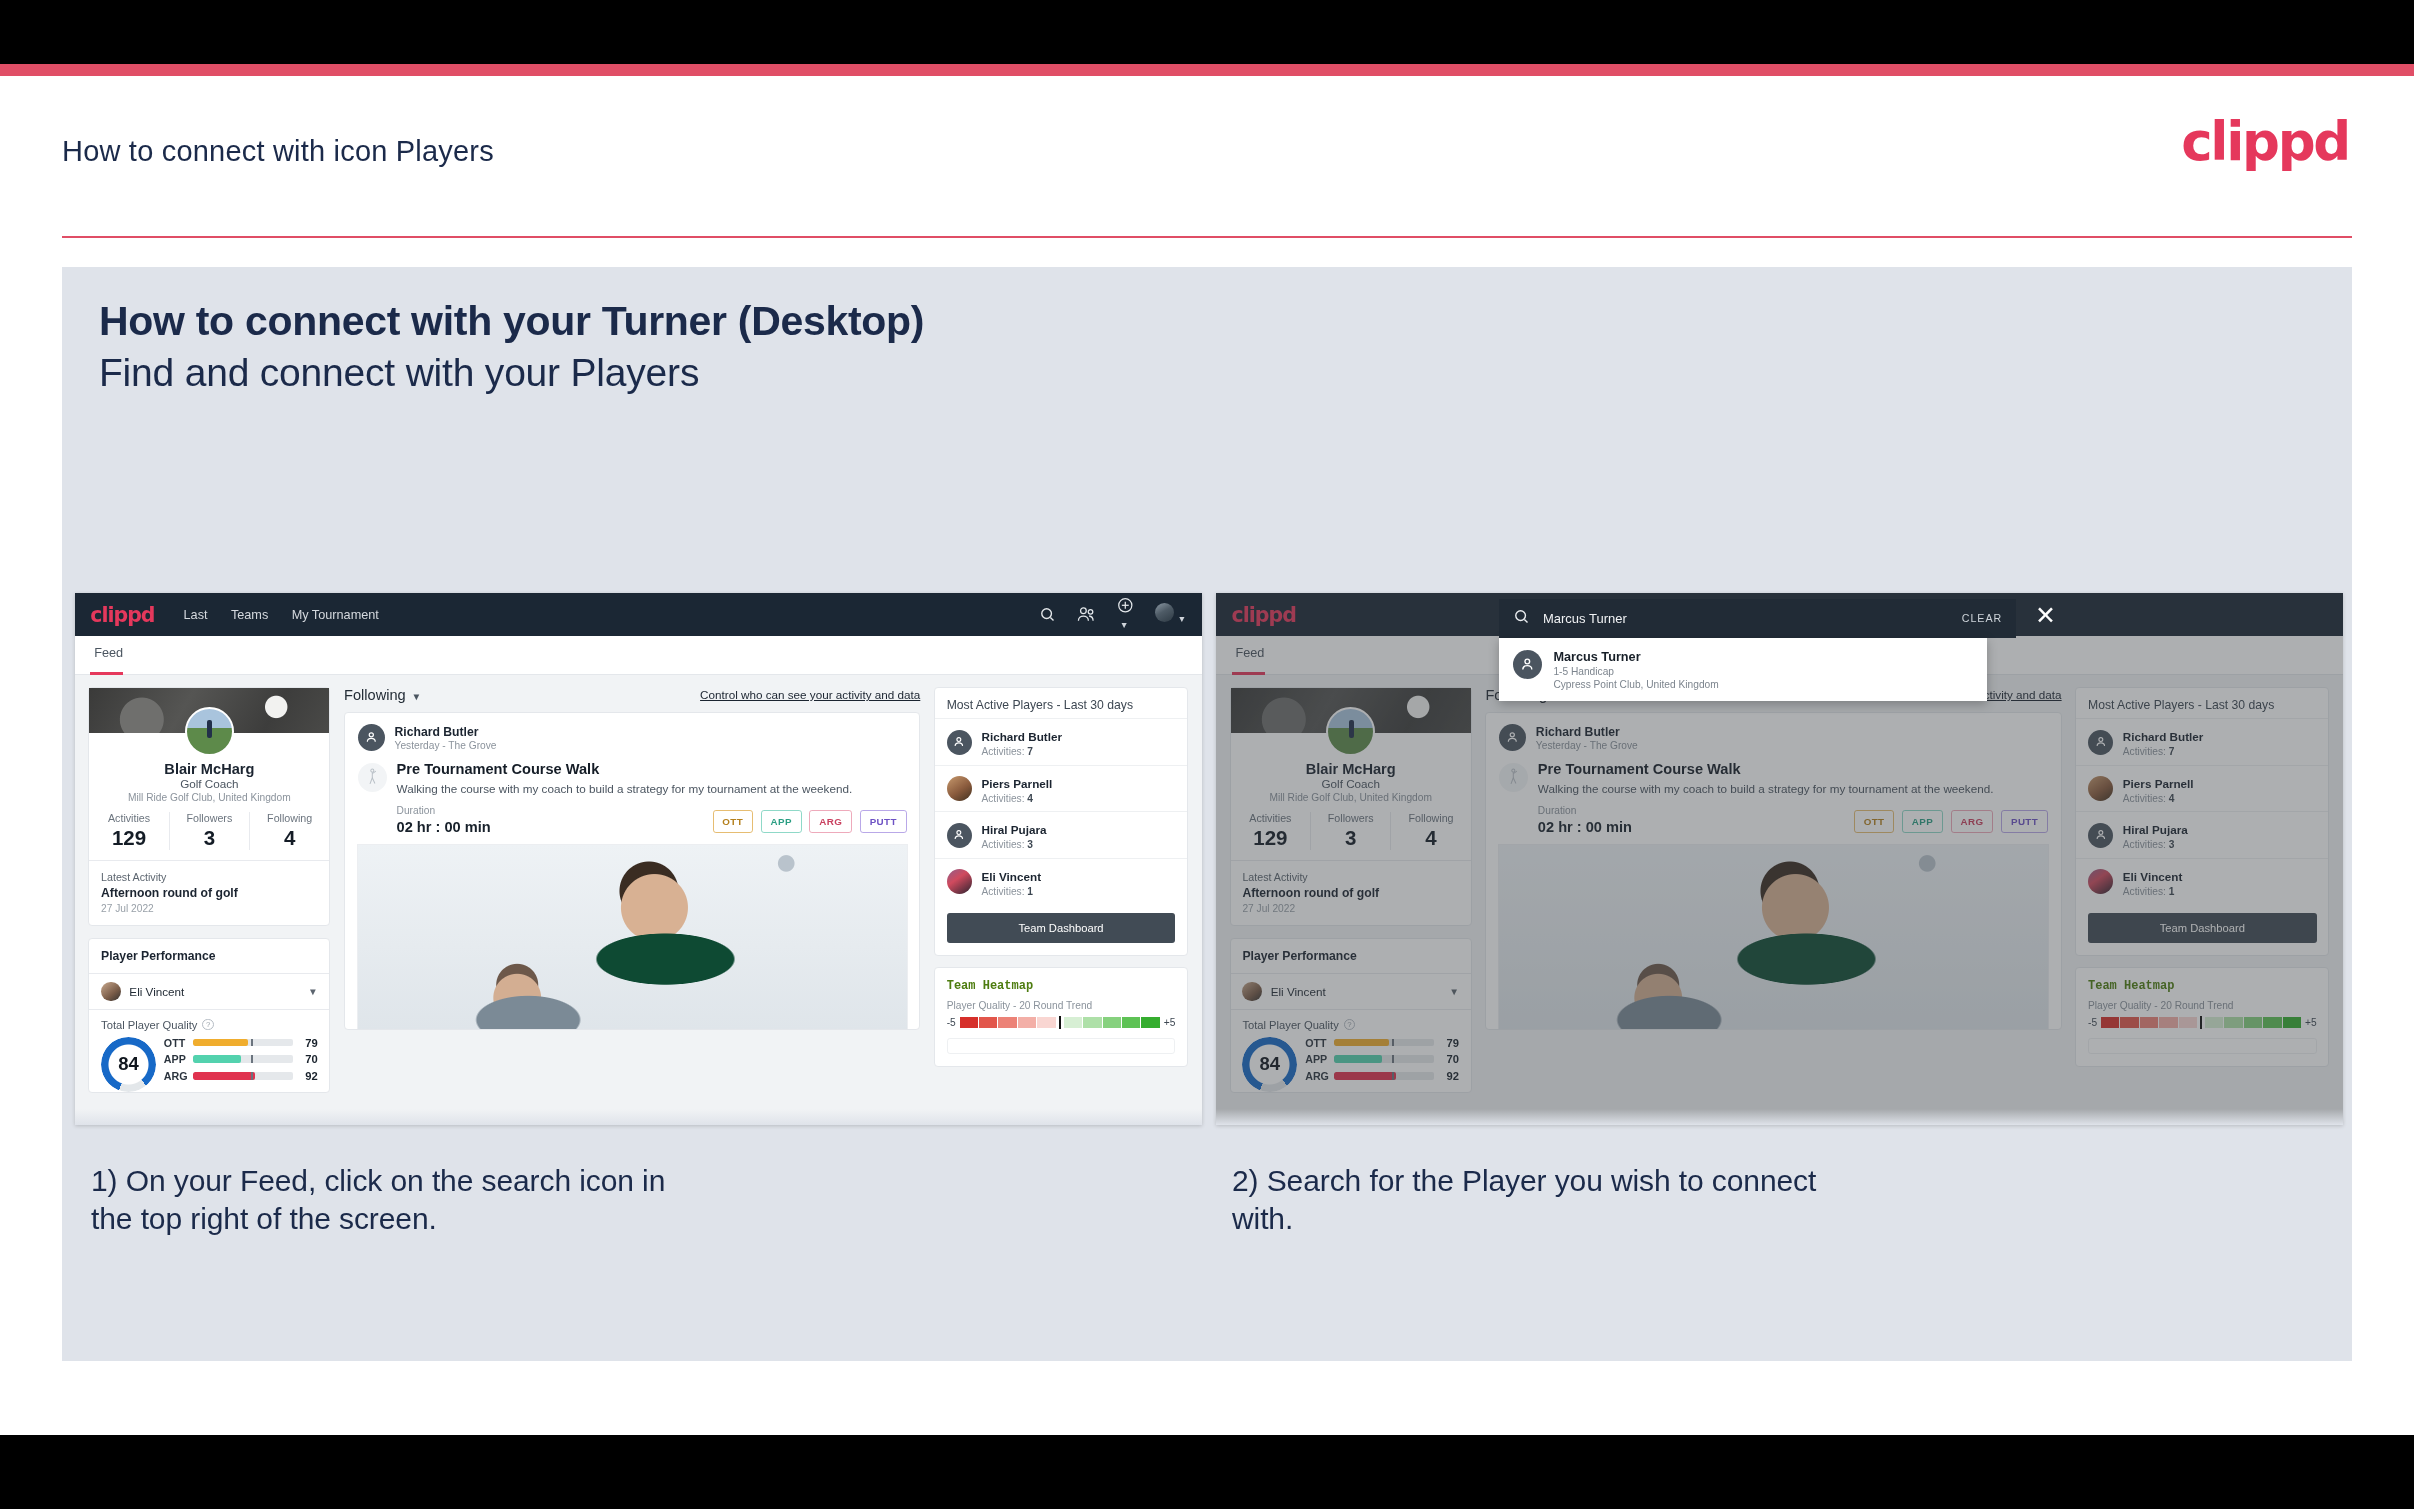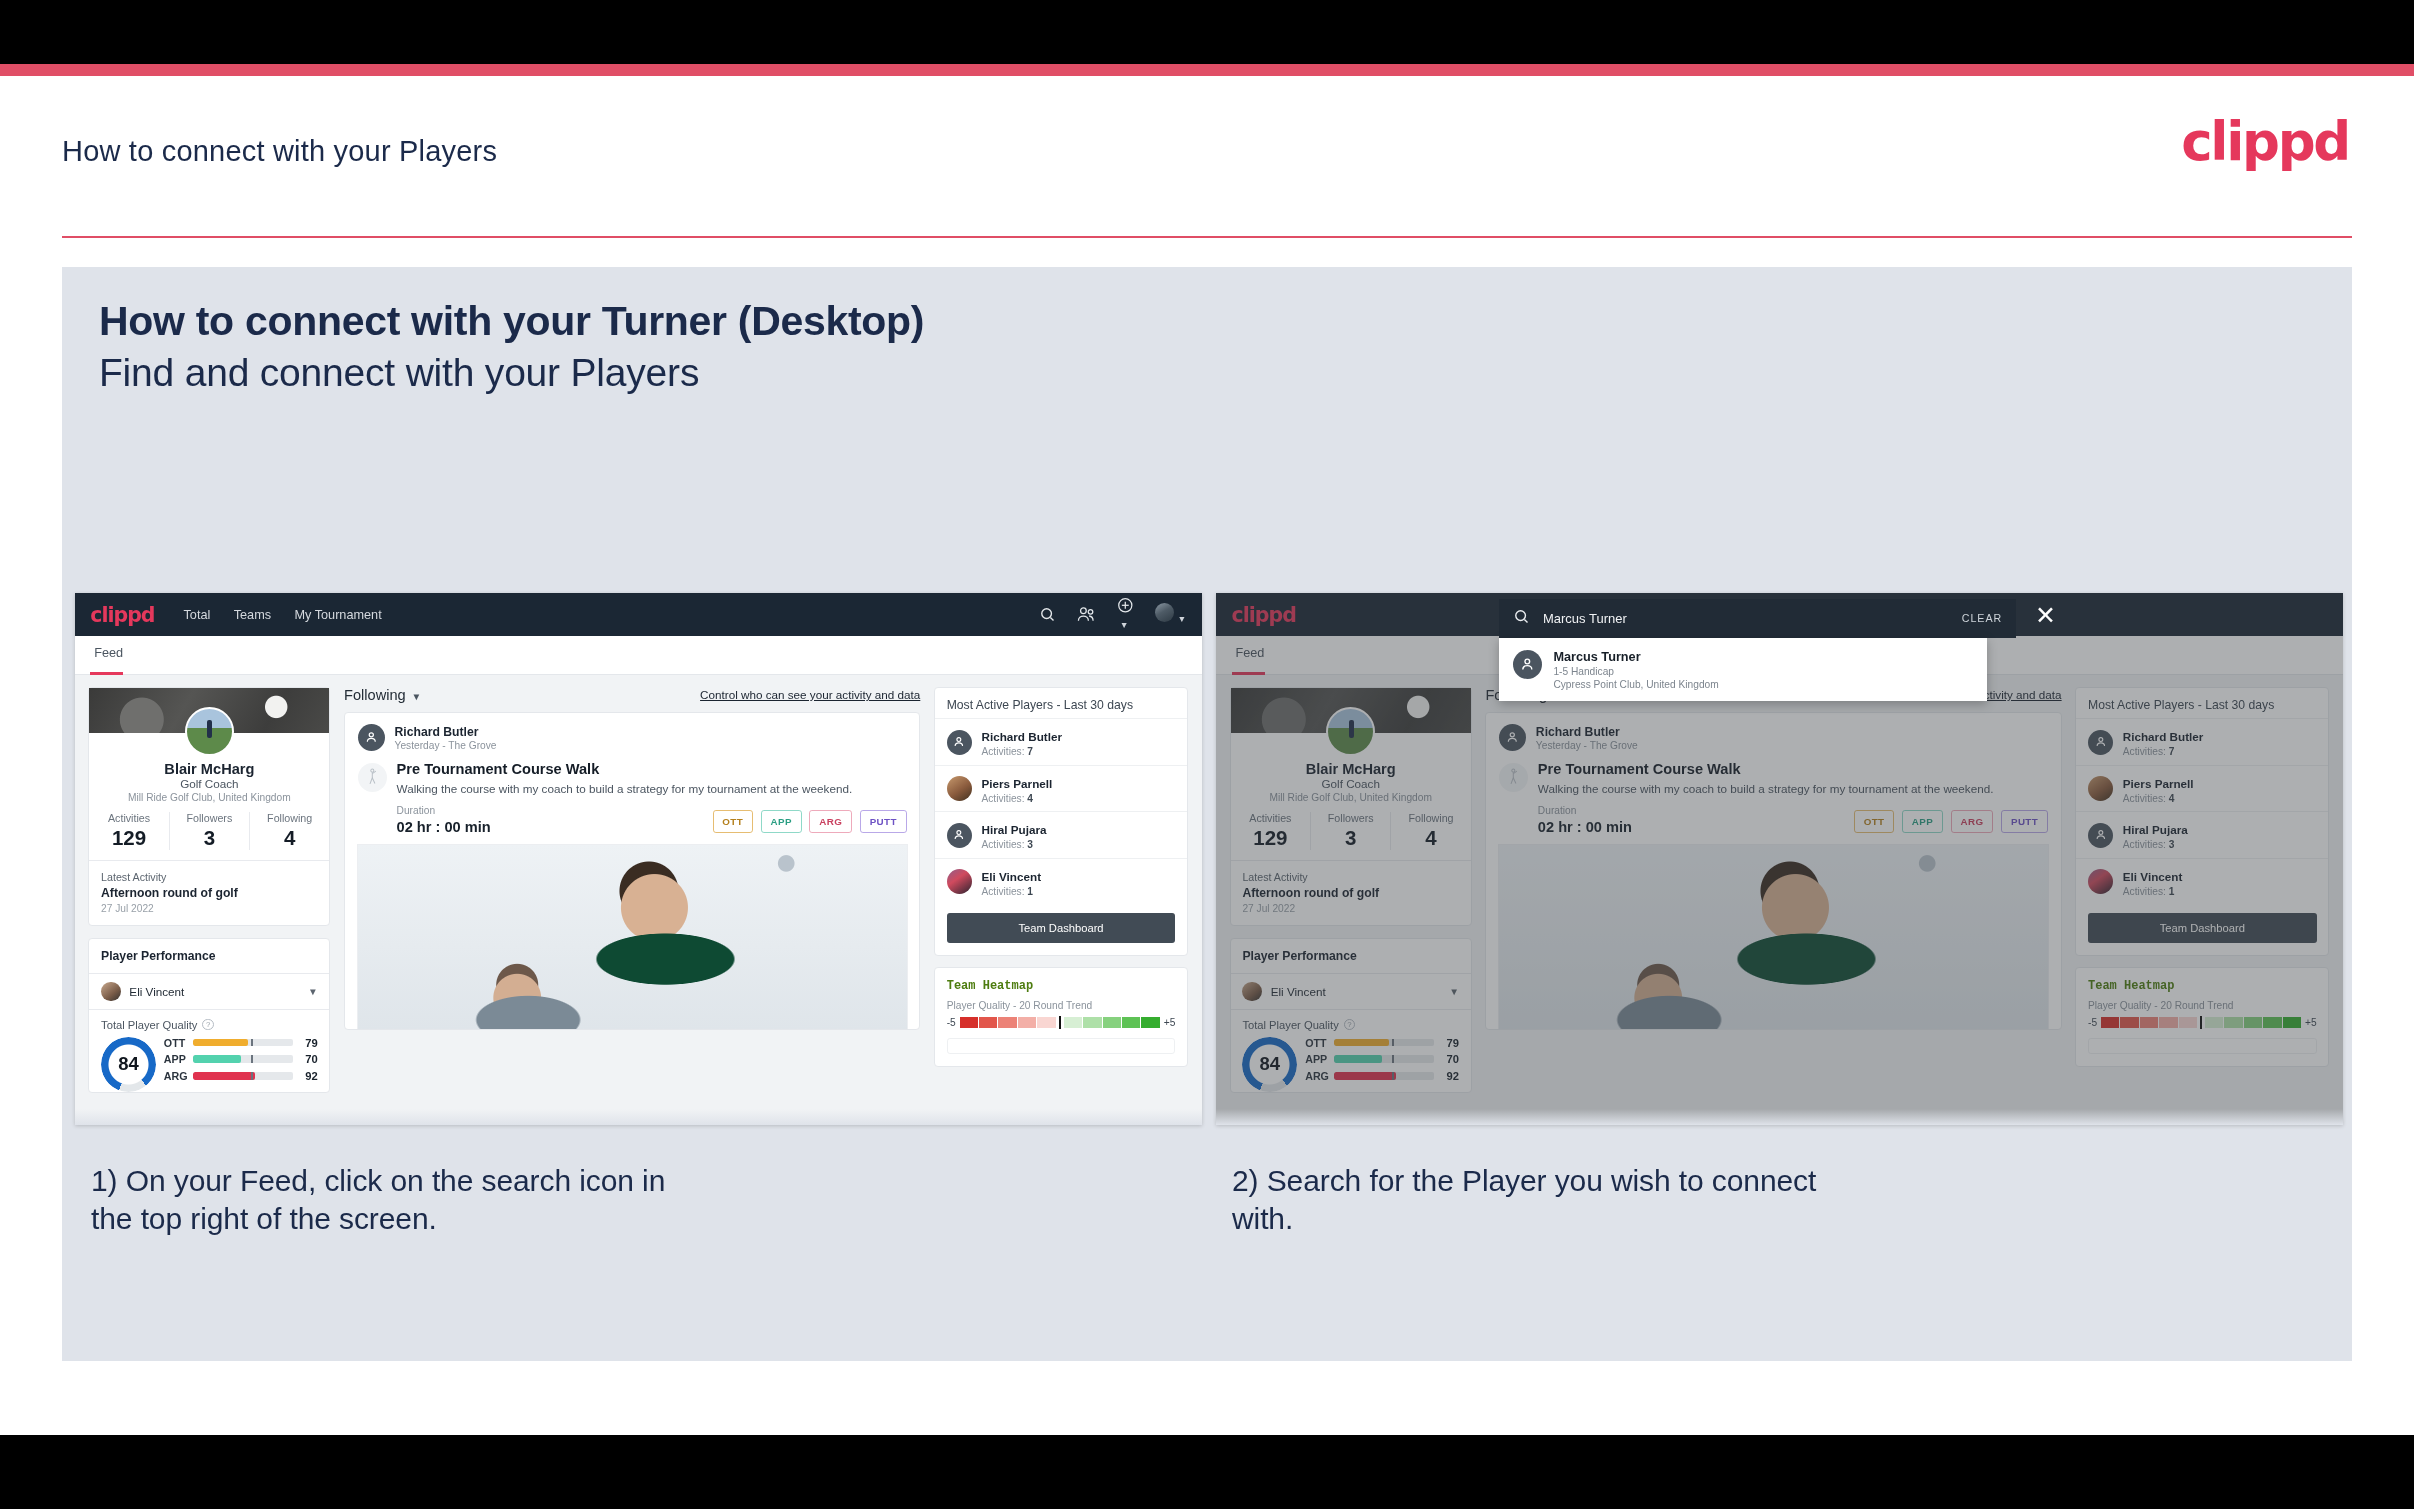--- a/index.html
+++ b/index.html
@@ -287,35 +287,35 @@
 </head>
 <body>
 
 <div class="slide-wrap">
 
   <div class="top-black"></div>
   <div class="top-pink"></div>
 
   <div class="page">
 
-    <div class="hdr-title">How to connect with your Players</div>
+    <div class="hdr-title">How to connect with icon Players</div>
     <div class="logo">clippd</div>
     <div class="hdr-rule"></div>
 
     <div class="panel">
 
       <div class="panel-h1">How to connect with your Turner (Desktop)</div>
       <div class="panel-h2">Find and connect with your Players</div>
 
       <div class="shot shot-a">
 
         <div class="app-nav">
           <div class="app-logo">clippd</div>
           <div class="app-nav-links">
-            <div class="app-nav-link">Total</div>
+            <div class="app-nav-link">Last</div>
             <div class="app-nav-link">Teams</div>
             <div class="app-nav-link">My Tournament</div>
           </div>
           <div class="app-nav-right">
             <span class="nav-ico">
               <svg width="16.6" height="16.6" viewBox="0 0 24 24" fill="none" stroke="#e3e7ea" stroke-width="2">
                   <circle cx="11" cy="11" r="7"></circle>
                   <line x1="16.5" y1="16.5" x2="21" y2="21"></line>
                 </svg>
             </span>

